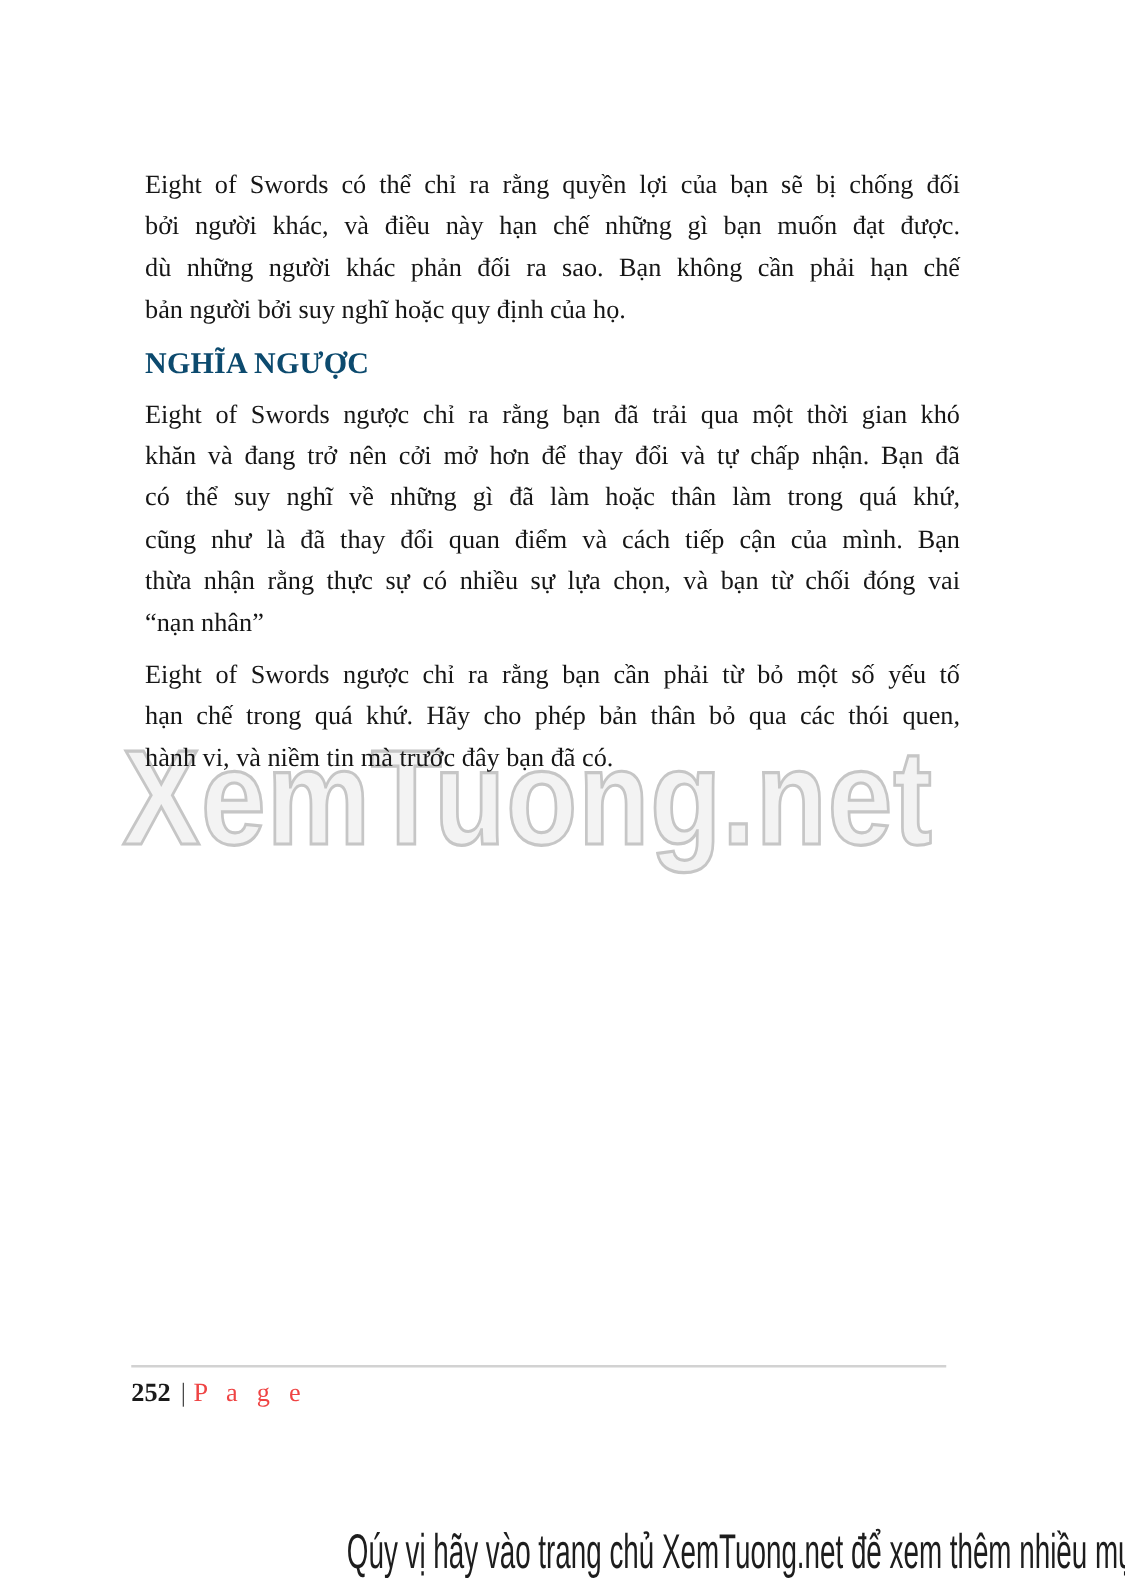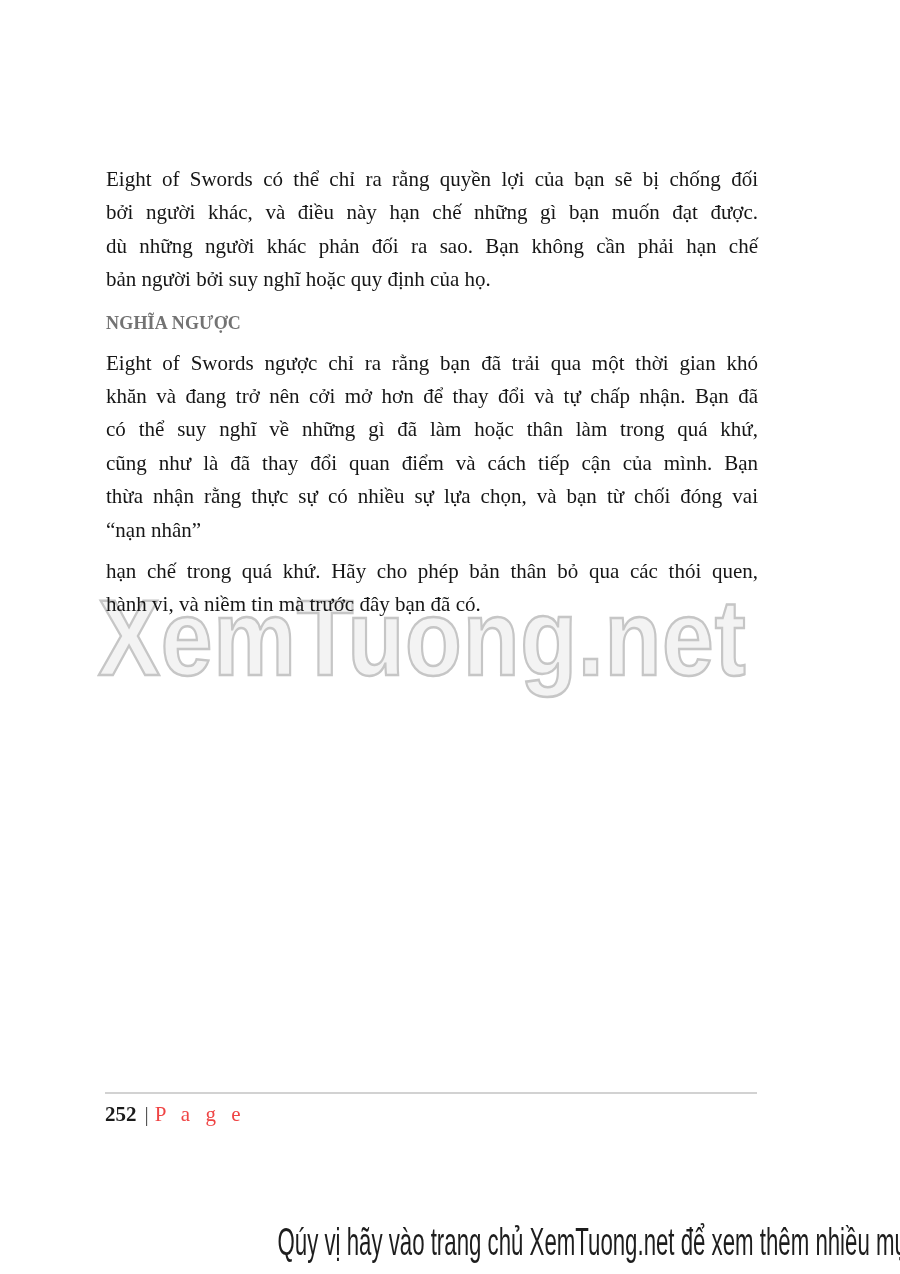--- a/index.html
+++ b/index.html
@@ -33,39 +33,38 @@
     text-stroke: 2.5px #c6c6c6;
     letter-spacing: 1px;
     transform: scaleX(0.86);
     transform-origin: left center;
     user-select: none;
   }
 
   
   .content {
     position: absolute;
-    left: 106px;
+    left: 116px;
     top: 131px;
     width: 652px;
     z-index: 1;
     font-size: 21px;
     line-height: 33.4px;
-    margin-top: 32px;
   }
   .paragraph { margin: 0 0 8px 0; }
   .tline {
     text-align: justify;
     text-align-last: justify;
     text-justify: inter-word;
   }
   .tline-last { text-align-last: left; }
   .section-heading {
-    font-size: 18px;
+    font-size: 24px;
     font-weight: bold;
-    color: #737373;
+    color: #0c4a6e;
     margin: 12px 0 10px 0;
     line-height: 28px;
     letter-spacing: 0.2px;
   }
 
   
   .footer-rule {
     position: absolute;
     left: 105px;
     top: 1092px;
@@ -127,20 +126,21 @@
     <div class="paragraph">
         <div class="tline">Eight of Swords ngược chỉ ra rằng bạn đã trải qua một thời gian khó</div>
         <div class="tline">khăn và đang trở nên cởi mở hơn để thay đổi và tự chấp nhận. Bạn đã</div>
         <div class="tline">có thể suy nghĩ về những gì đã làm hoặc thân làm trong quá khứ,</div>
         <div class="tline">cũng như là đã thay đổi quan điểm và cách tiếp cận của mình. Bạn</div>
         <div class="tline">thừa nhận rằng thực sự có nhiều sự lựa chọn, và bạn từ chối đóng vai</div>
         <div class="tline tline-last">“nạn nhân”</div>
       </div>
 
     <div class="paragraph">
+        <div class="tline">Eight of Swords ngược chỉ ra rằng bạn cần phải từ bỏ một số yếu tố</div>
         <div class="tline">hạn chế trong quá khứ. Hãy cho phép bản thân bỏ qua các thói quen,</div>
         <div class="tline tline-last">hành vi, và niềm tin mà trước đây bạn đã có.</div>
       </div>
   </div>
 
   <div class="footer-rule"></div>
 
   <div class="page-footer">
     <span class="page-number">252</span><span class="page-separator">|</span><span class="page-label">P a g e</span>
   </div>

